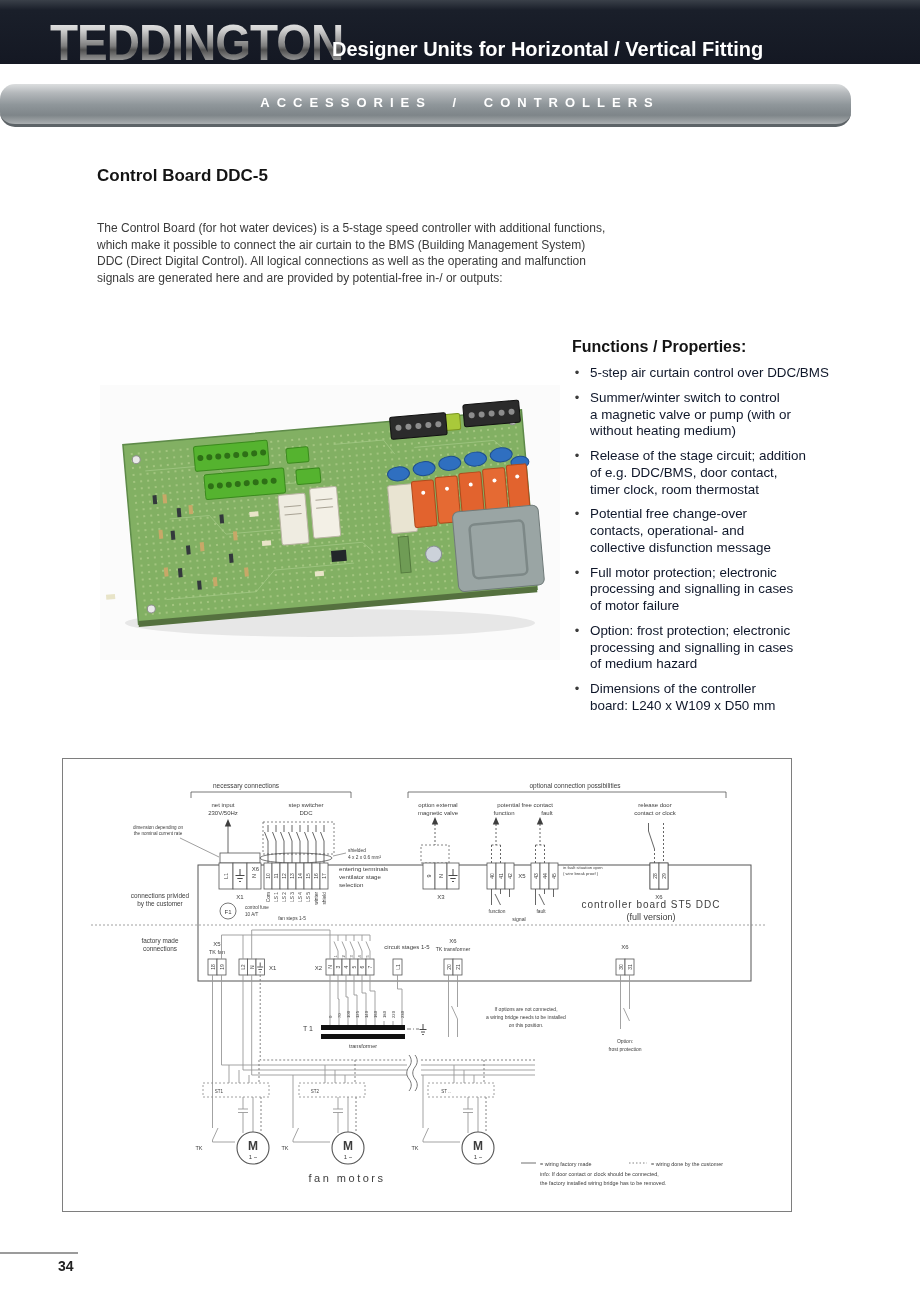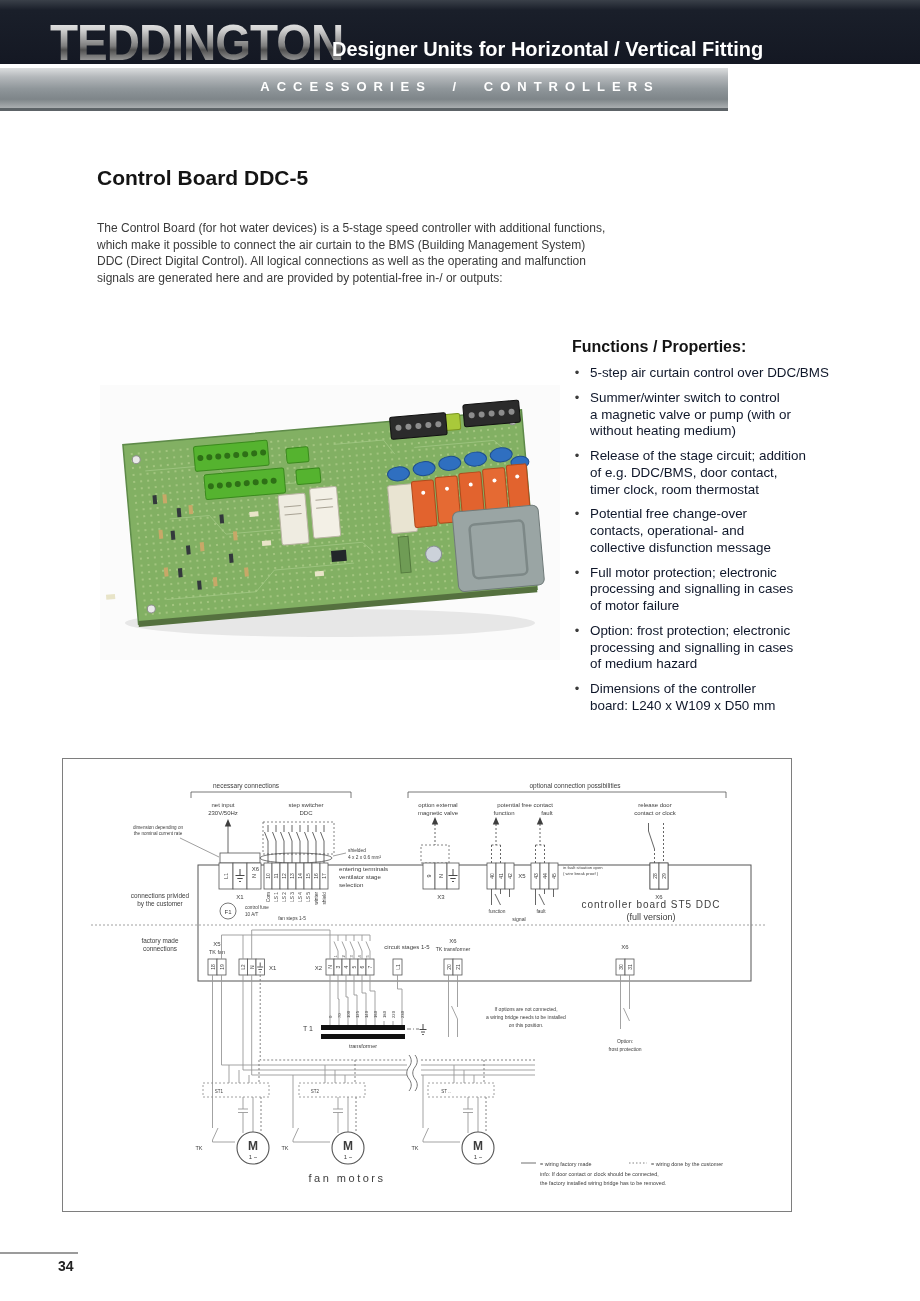--- a/index.html
+++ b/index.html
@@ -4,26 +4,26 @@
 <style>
   html,body{margin:0;padding:0;background:#fff;}
   body{width:920px;height:1301px;position:relative;font-family:"Liberation Sans",sans-serif;overflow:hidden;}
   .abs{position:absolute;}
   
   .header-top{left:0;top:0;width:920px;height:64px;background:linear-gradient(180deg,#3a4049 0px,#1a1f2a 10px,#141823 100%);}
   .brand{left:50px;top:16px;font-size:46px;font-weight:bold;letter-spacing:-1px;
          background:linear-gradient(180deg,#ffffff 0%,#cfcfcf 28%,#7e7e7e 55%,#4f4f4f 62%,#e9e9e9 100%);
          -webkit-background-clip:text;background-clip:text;color:transparent;transform:scaleY(1.08);}
   .header-title{left:332px;top:38px;font-size:20px;font-weight:bold;color:#ffffff;}
-  .header-band{left:0;top:68px;width:728px;height:40px;
+  .header-band{left:0;top:84px;width:851px;height:40px;
          background:linear-gradient(180deg,#dcdedf 0%,#b4b8bb 22%,#8f969a 52%,#7e8589 78%,#aaaeb0 100%);
-         border-bottom:3px solid #5d6367;}
+         border-bottom:3px solid #5d6367;border-radius:15px;}
   .band-text{width:920px;text-align:center;margin-top:11px;font-size:13px;font-weight:bold;color:#ffffff;letter-spacing:7px;word-spacing:10px;}
   
-  .h2{left:97px;top:166px;font-size:21px;font-weight:bold;color:#141414;}
+  .h2{left:97px;top:166px;font-size:17px;font-weight:bold;color:#141414;}
   .intro{left:97px;top:220px;width:800px;font-size:12px;line-height:1.39;color:#3a3a3a;white-space:pre-line;}
   .func-head{left:572px;top:338px;font-size:16px;font-weight:bold;color:#141414;}
   .bullets{left:572px;top:365px;width:300px;}
   .bullet-row{display:flex;gap:8px;margin-bottom:8px;}
   .dot{width:10px;text-align:center;font-size:13px;color:#3b3b3b;flex:0 0 auto;}
   .btext{font-size:13.4px;line-height:1.25;color:#0f172a;white-space:pre-line;}
   
   .photo{left:100px;top:385px;width:460px;height:275px;}
   .diagram{left:62px;top:758px;width:728px;height:452px;border:1px solid #7e7e7e;background:#fff;}
   svg text{font-family:"Liberation Sans",sans-serif;fill:#3d3d3d;}

